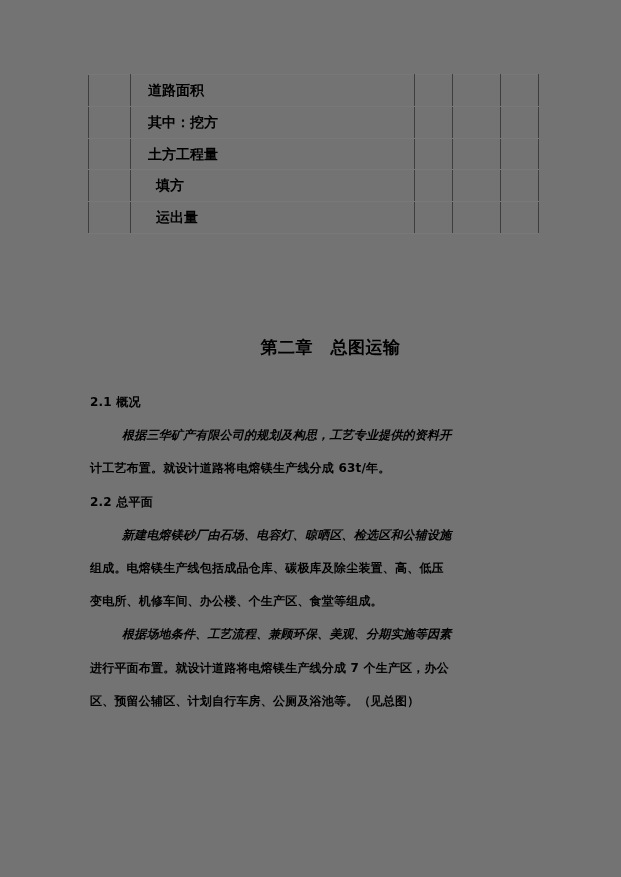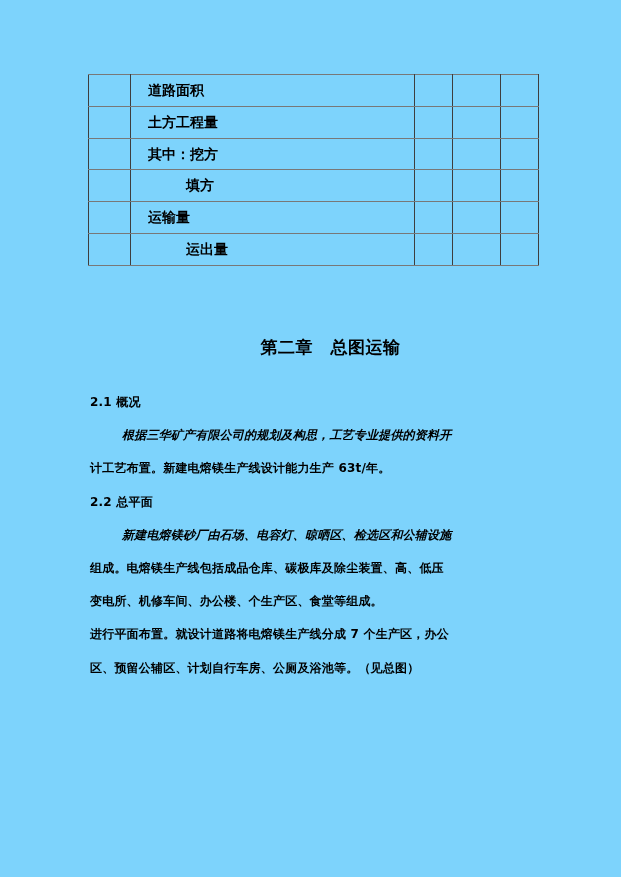--- a/index.html
+++ b/index.html
@@ -4,21 +4,21 @@
 <style>
   html, body {
     margin: 0;
     padding: 0;
     background: #ffffff;
   }
   .page {
     position: relative;
     width: 621px;
     height: 877px;
-    background: #7dd3fc;
+    background: #737373;
     font-family: "DejaVu Sans", "Liberation Sans", sans-serif;
     font-weight: 700;
     color: #000000;
     overflow: hidden;
   }
 
   
   table.qtable {
     position: absolute;
     left: 88px;
@@ -33,21 +33,21 @@
     border-left: 1px solid #3e3e3e;
     border-right: 1px solid #3e3e3e;
     height: 30.8px;
     padding: 0;
     font-size: 14px;
     line-height: 30.8px;
     white-space: nowrap;
     overflow: hidden;
   }
   table.qtable td.label-cell { padding-left: 17px; }
-  table.qtable tr.indent td.label-cell { padding-left: 55px; margin-left: 8px; }
+  table.qtable tr.indent td.label-cell { padding-left: 25px; margin-left: 8px; }
 
   
   .chapter-heading {
     position: absolute;
     left: 0;
     top: 334px;
     width: 621px;
     text-align: center;
     font-size: 17px;
     line-height: 26px;
@@ -84,65 +84,59 @@
     <tbody>
       <tr>
         <td class="num-cell"></td>
         <td class="label-cell">道路面积</td>
         <td></td>
         <td></td>
         <td></td>
       </tr>
       <tr>
         <td class="num-cell"></td>
-        <td class="label-cell">土方工程量</td>
+        <td class="label-cell">其中：挖方</td>
         <td></td>
         <td></td>
         <td></td>
       </tr>
       <tr>
         <td class="num-cell"></td>
-        <td class="label-cell">其中：挖方</td>
+        <td class="label-cell">土方工程量</td>
         <td></td>
         <td></td>
         <td></td>
       </tr>
       <tr class="indent">
         <td class="num-cell"></td>
         <td class="label-cell">填方</td>
-        <td></td>
-        <td></td>
-        <td></td>
-      </tr>
-      <tr>
-        <td class="num-cell"></td>
-        <td class="label-cell">运输量</td>
         <td></td>
         <td></td>
         <td></td>
       </tr>
       <tr class="indent">
         <td class="num-cell"></td>
         <td class="label-cell">运出量</td>
         <td></td>
         <td></td>
         <td></td>
       </tr>
     </tbody>
   </table>
 
   <div class="chapter-heading">第二章　总图运输</div>
 
   <div class="body-text">
     <div class="line title">2.1 概况</div>
     <div class="line first">根据三华矿产有限公司的规划及构思，工艺专业提供的资料开</div>
-    <div class="line">计工艺布置。新建电熔镁生产线设计能力生产 63t/年。</div>
+    <div class="line">计工艺布置。就设计道路将电熔镁生产线分成 63t/年。</div>
 
     <div class="line title">2.2 总平面</div>
     <div class="line first">新建电熔镁砂厂由石场、电容灯、晾晒区、检选区和公辅设施</div>
     <div class="line">组成。电熔镁生产线包括成品仓库、碳极库及除尘装置、高、低压</div>
     <div class="line">变电所、机修车间、办公楼、个生产区、食堂等组成。</div>
+    <div class="line first">根据场地条件、工艺流程、兼顾环保、美观、分期实施等因素</div>
     <div class="line">进行平面布置。就设计道路将电熔镁生产线分成 7 个生产区，办公</div>
     <div class="line">区、预留公辅区、计划自行车房、公厕及浴池等。（见总图）</div>
 
   </div>
 
 </div>
 
 </body></html>

